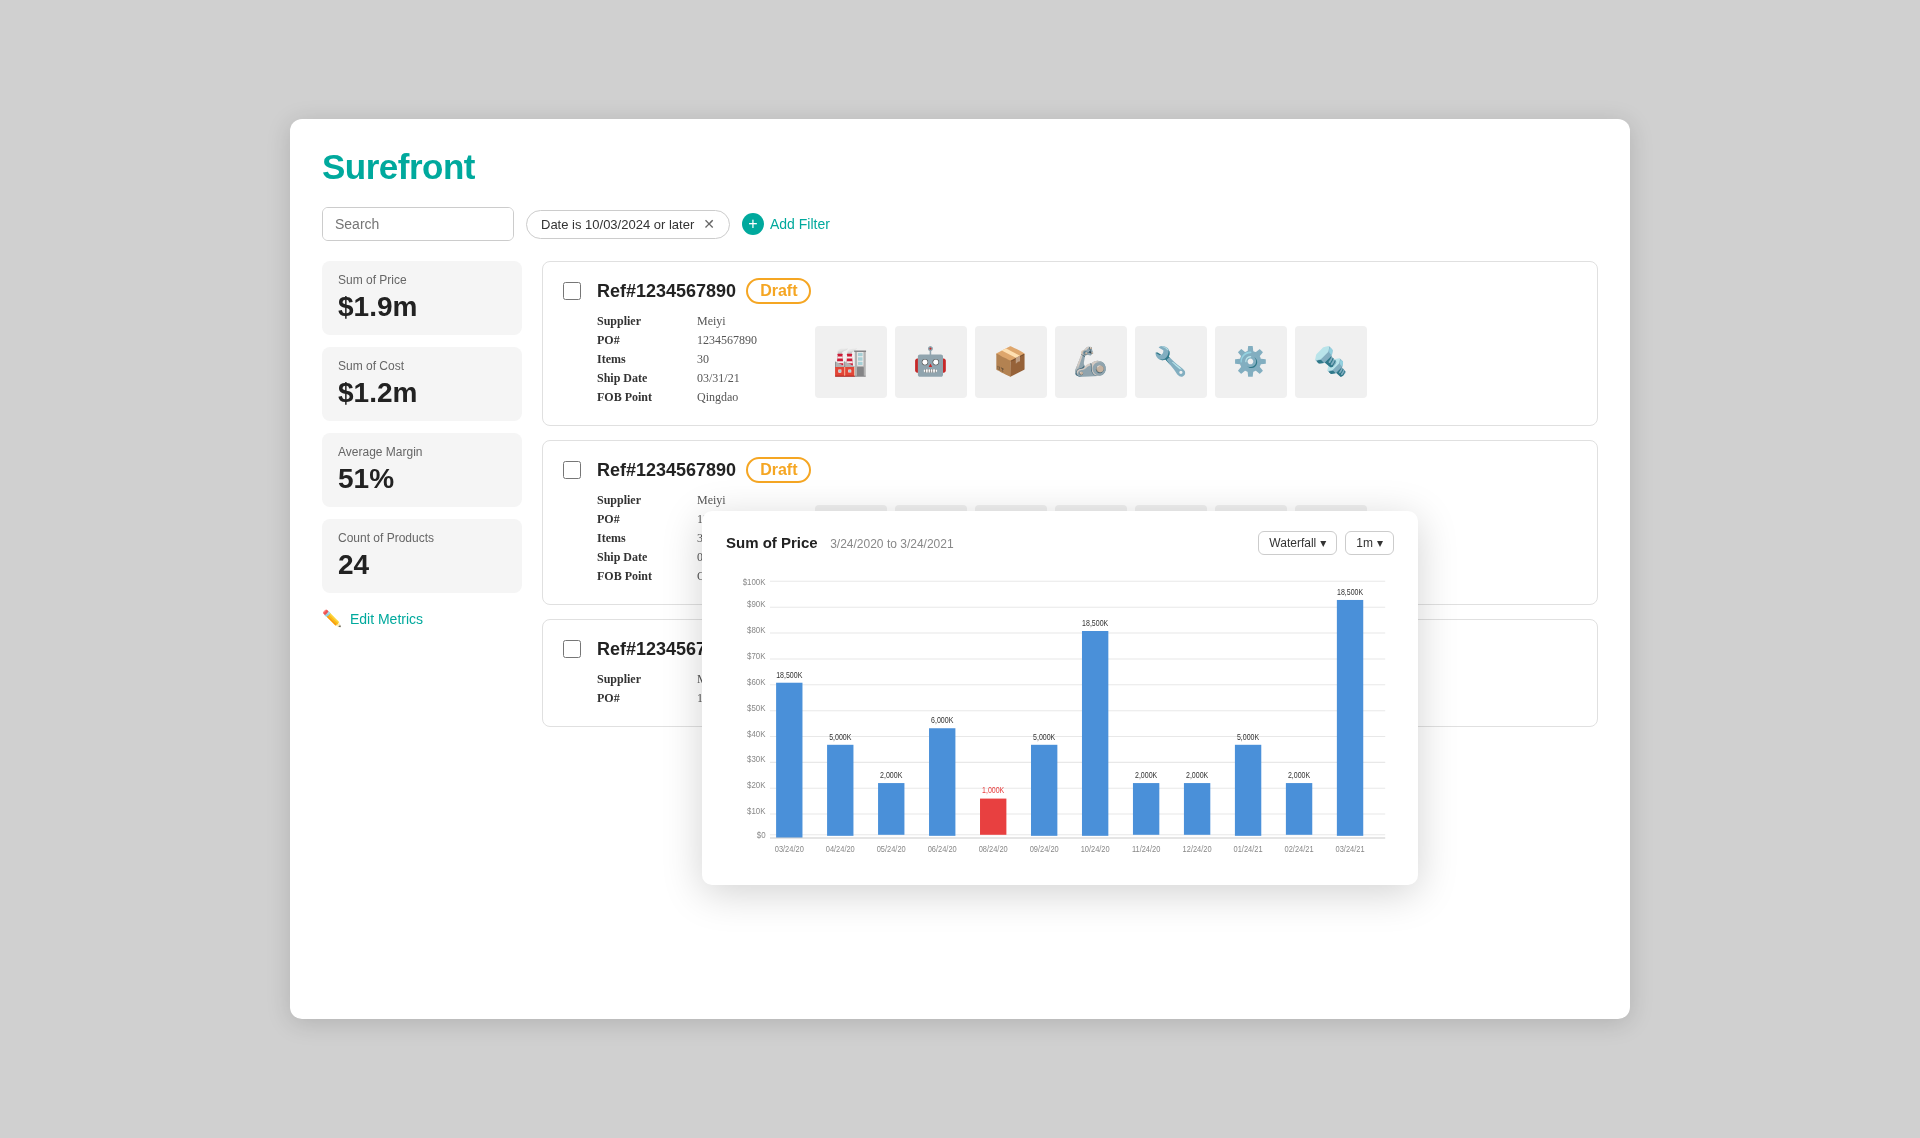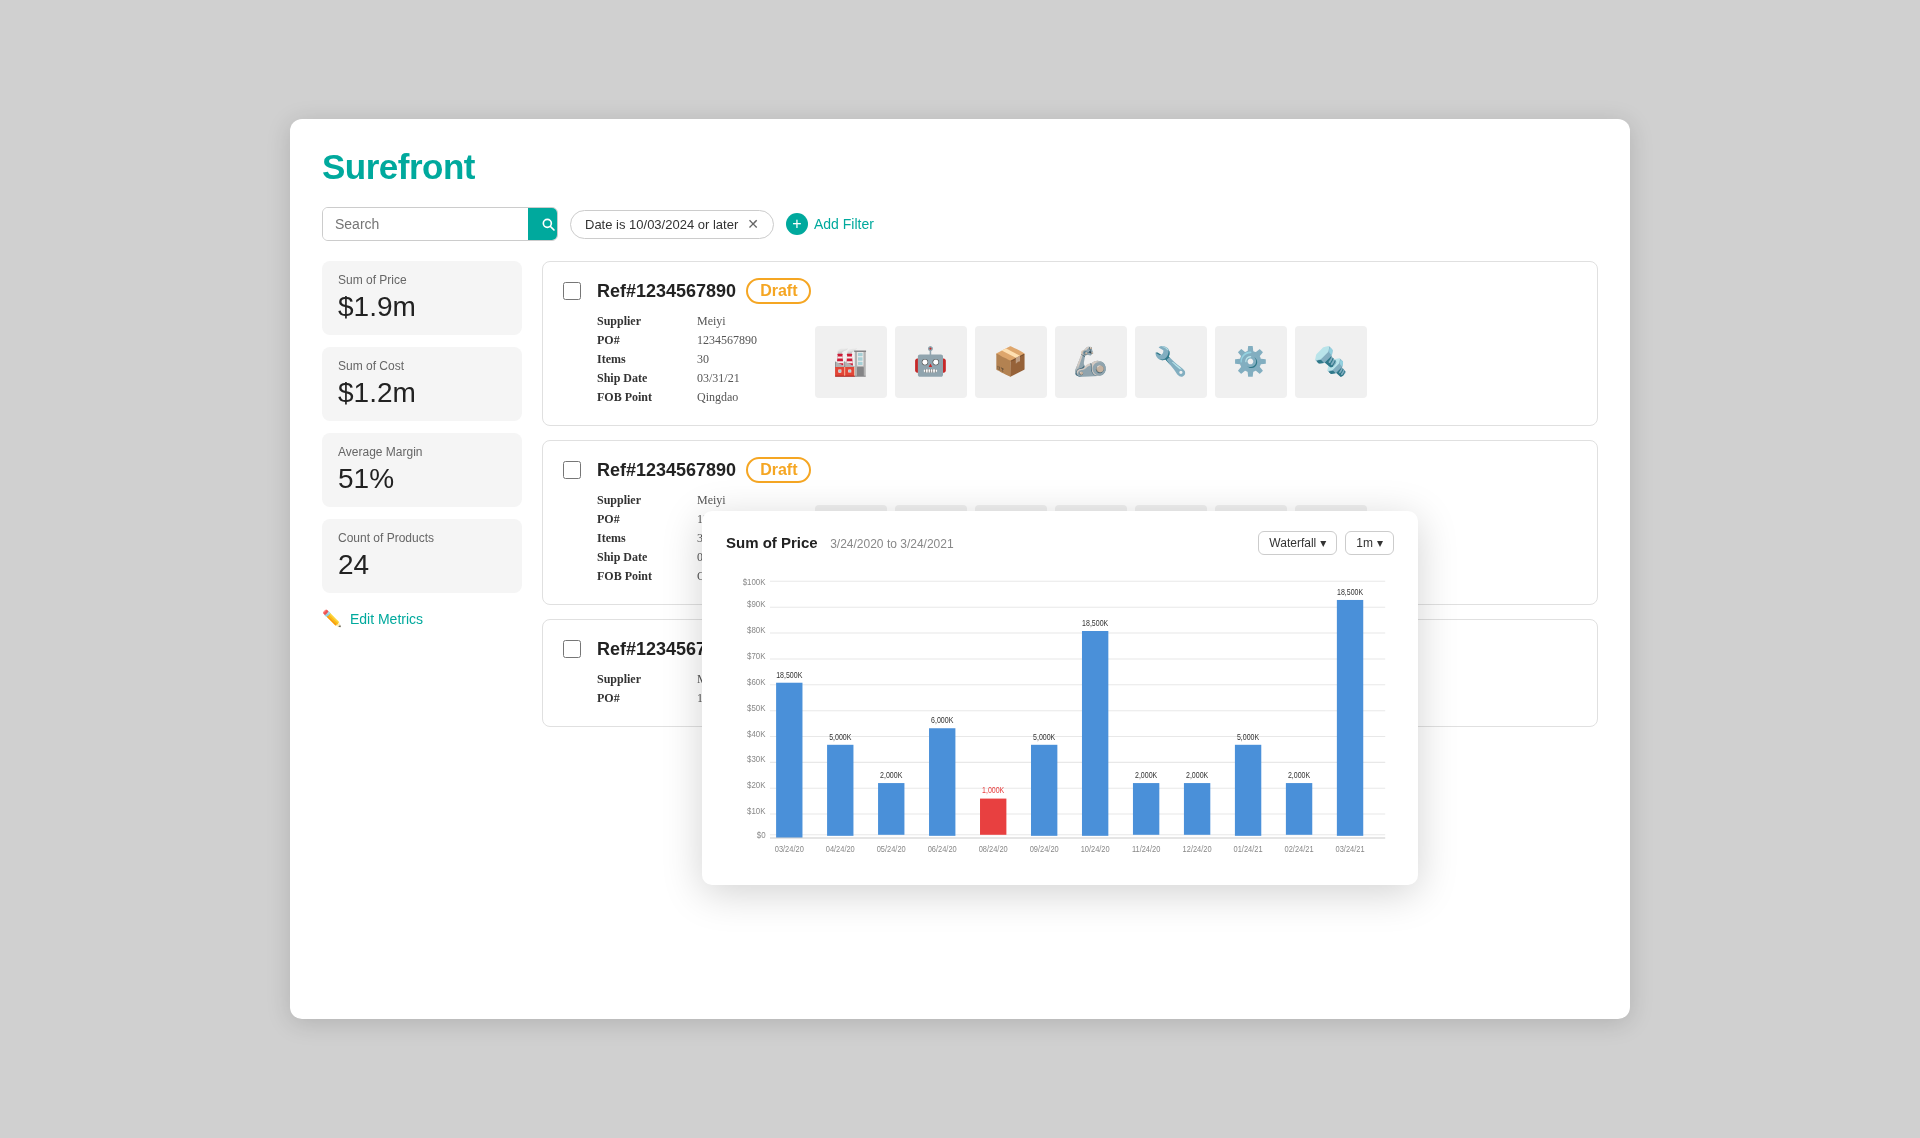--- a/index.html
+++ b/index.html
@@ -35,21 +35,21 @@
       align-items: center;
       gap: 12px;
       margin-bottom: 20px;
     }
     .search-wrapper {
       display: flex;
       align-items: center;
       border: 1.5px solid #ccc;
       border-radius: 6px;
       overflow: hidden;
-      width: 236px;
+      width: 192px;
     }
     .search-input {
       border: none;
       outline: none;
       padding: 8px 12px;
       font-size: 14px;
       color: #888;
       flex: 1;
       background: #fff;
     }
@@ -122,21 +122,21 @@
       padding: 12px 16px;
       margin-bottom: 12px;
     }
     .metric-label {
       font-size: 12px;
       color: #666;
       margin-bottom: 4px;
     }
     .metric-value {
       font-size: 28px;
-      font-weight: 400;
+      font-weight: 700;
       color: #222;
     }
     .edit-metrics-btn {
       display: flex;
       align-items: center;
       gap: 8px;
       color: #00a99d;
       font-size: 14px;
       font-weight: 500;
       cursor: pointer;

